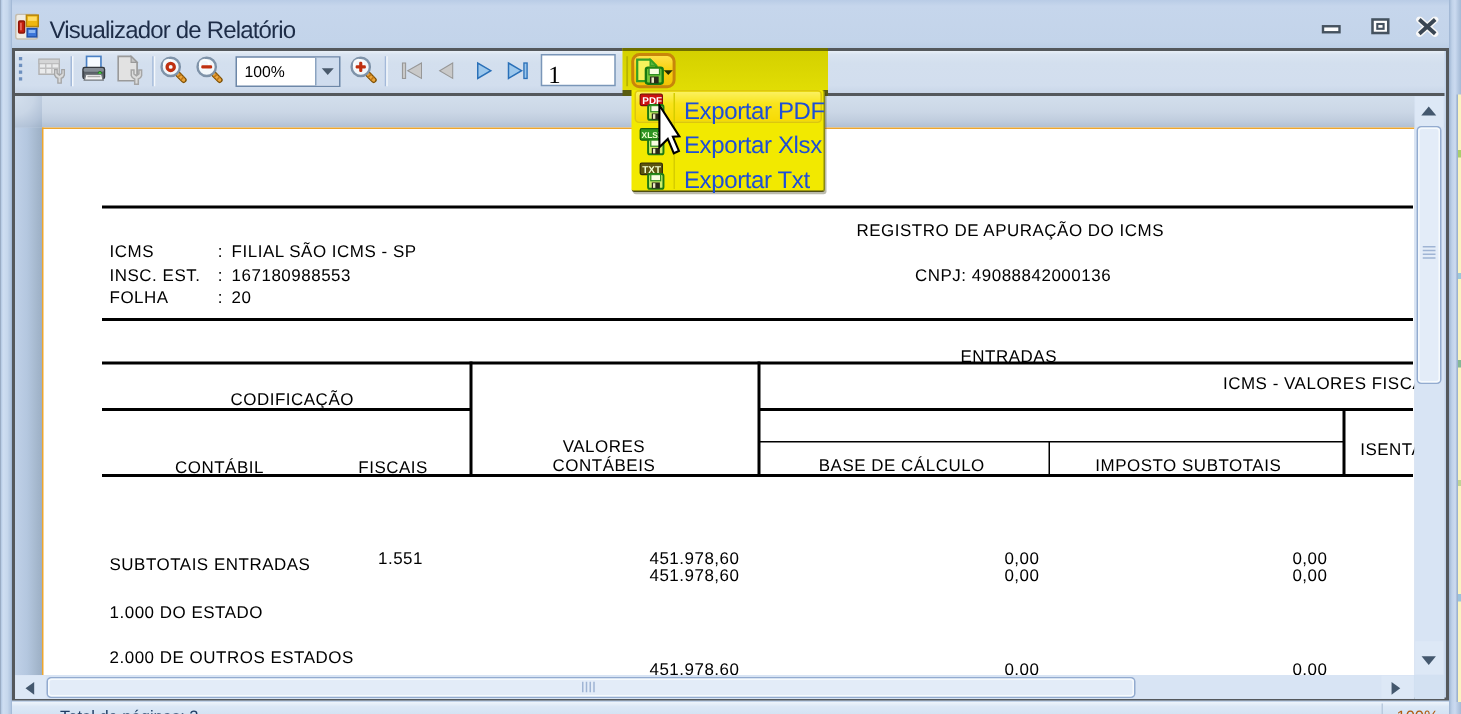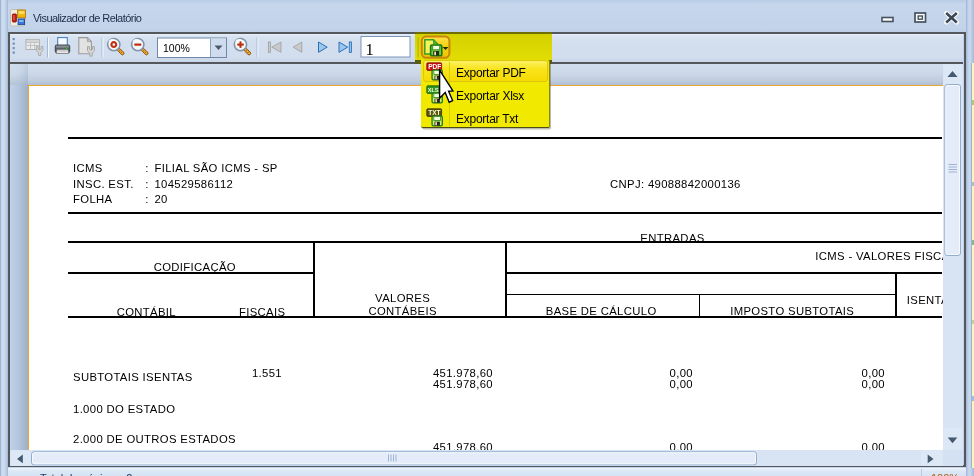--- a/index.html
+++ b/index.html
@@ -6,21 +6,21 @@
 html,body { width:974px; height:476px; overflow:hidden; }
 body { font-family:"Liberation Sans", sans-serif; position:relative; background:#c3d4ea; }
 .abs { position:absolute; }
 
 #winborder-l { left:0; top:0; width:8px; height:476px;
   background:linear-gradient(90deg,#8b9cb4 0,#b9cde6 1px,#cfdef2 2px,#c6d7ec 5px,#b2c6e0 7px,#9db4d2 8px); }
 #winborder-r { left:966px; top:0; width:8px; height:476px;
   background:linear-gradient(90deg,#9db4d2 0,#c0d2e9 2px,#cbdaf0 4px,#b6c9e2 6px,#a5baD6 8px); }
 #titlebar { left:0; top:0; width:974px; height:32px;
   background:linear-gradient(180deg,#b9cce6 0,#c6d6ec 4px,#c3d4ea 28px,#bccfe7 32px); }
-#title-text { left:33px; top:12.2px; font-size:11px; letter-spacing:-0.55px; color:#1d2c47; }
+#title-text { left:33px; top:12.2px; font-size:16px; letter-spacing:-0.55px; color:#1d2c47; }
 
 #client-frame { left:8px; top:31.6px; width:957.5px; height:435.6px; border:2.2px solid #54585c; background:transparent; }
 
 #toolbar { left:10px; top:33.8px; width:953.3px; height:28.2px;
   background:linear-gradient(180deg,#e8eff7 0,#dae4f1 8%,#d3dfee 28%,#d2deee 82%,#c9d6e8 100%); }
 #toolbar-dark { left:10px; top:61.8px; width:953.3px; height:2.2px; background:#54585c; }
 
 #content { left:10px; top:64px; width:953.3px; height:385.5px; background:#c5d2e4; }
 #content-top { left:28px; top:64px; width:935.3px; height:21px;
   background:linear-gradient(180deg,#d2deec 0,#cbd7e6 50%,#bfccdd 80%,#b0bfd3 100%); }
@@ -42,21 +42,21 @@
 #ystrip { left:414.8px; top:31.5px; width:137px; height:28.7px; background:linear-gradient(180deg,#d3d000 0,#d9d501 40%,#e1dd04 100%); }
 #ystrip-sub { left:414.8px; top:60.2px; width:137px; height:3.4px; background:#595c10; }
 #ystrip-top { left:414.8px; top:31.5px; width:137px; height:2.2px; background:#6e6e00; }
 #menu { left:421.3px; top:59.7px; width:128.4px; height:68.3px; background:#f2e900;
   border-right:1.6px solid #8a8812; border-bottom:1.8px solid #4e4e14; border-radius:0 2px 2px 2px; box-shadow:1px 1.5px 0 rgba(60,60,20,0.35); }
 
 .r { position:absolute; font-size:11.3px; line-height:11.3px; letter-spacing:0.35px; margin-top:1.6px; white-space:nowrap; color:#000; }
 .rc { transform:translateX(-50%);margin-top:12px; }
 .rr { transform:translateX(-100%);margin-top:40px; }
 .ln { position:absolute; background:#000; }
-.menu-label { position:absolute; font-size:12px; letter-spacing:-0.25px; color:#000000; white-space:nowrap; }
+.menu-label { position:absolute; font-size:16px; letter-spacing:-0.25px; color:#1d4ed8; white-space:nowrap; }
 </style>
 </head>
 <body>
 <div class="abs" id="titlebar"></div>
 <div class="abs" id="title-text">Visualizador de Relatório</div>
 
 <svg class="abs" style="left:10px;top:9px" width="17" height="18" viewBox="0 0 17 18">
   <rect x="0.5" y="0.5" width="14.5" height="16.5" rx="1.5" fill="#efece4" stroke="#c5beb0"></rect>
   <rect x="2.4" y="5" width="4" height="8" rx="0.8" fill="#c2200e" stroke="#8c1408" stroke-width="0.9"></rect>
   <rect x="3.4" y="6.2" width="1.1" height="5" fill="#ef7668" opacity="0.9"></rect>
@@ -180,27 +180,28 @@
   <div class="ln" style="left:39px;top:155.3px;width:874px;height:1.5px"></div>
   <div class="ln" style="left:39px;top:186px;width:246.2px;height:1.5px"></div>
   <div class="ln" style="left:476.5px;top:186px;width:436.5px;height:1.5px"></div>
   <div class="ln" style="left:476.5px;top:207.8px;width:390.8px;height:1.5px"></div>
   <div class="ln" style="left:39px;top:230.2px;width:874px;height:1.5px"></div>
   <div class="ln" style="left:284.2px;top:155.3px;width:1.5px;height:76.4px"></div>
   <div class="ln" style="left:476.4px;top:155.3px;width:1.5px;height:76.4px"></div>
   <div class="ln" style="left:669.8px;top:207.8px;width:1.5px;height:23.9px"></div>
   <div class="ln" style="left:866.3px;top:186px;width:1.5px;height:45.7px"></div>
 
+  <div class="r" style="left:542px;top:61.8px">REGISTRO DE APURAÇÃO DO ICMS</div>
   <div class="r" style="left:581px;top:91px">CNPJ: 49088842000136</div>
   <div class="r" style="left:44px;top:75.4px">ICMS</div>
   <div class="r" style="left:116.2px;top:75.4px">:</div>
   <div class="r" style="left:125.4px;top:75.4px">FILIAL SÃO ICMS - SP</div>
   <div class="r" style="left:44px;top:91.1px">INSC. EST.</div>
   <div class="r" style="left:116.2px;top:91.1px">:</div>
-  <div class="r" style="left:125.4px;top:91.1px">104529586112</div>
+  <div class="r" style="left:125.4px;top:91.1px">167180988553</div>
   <div class="r" style="left:44px;top:106.4px">FOLHA</div>
   <div class="r" style="left:116.2px;top:106.4px">:</div>
   <div class="r" style="left:125.4px;top:106.4px">20</div>
 
   <div class="r rc" style="left:643.5px;top:134.9px">ENTRADAS</div>
   <div class="r rc" style="left:165.8px;top:164.4px">CODIFICAÇÃO</div>
   <div class="r" style="left:786.3px;top:163.7px">ICMS - VALORES FISCAIS</div>
   <div class="r rc" style="left:373.6px;top:195.1px">VALORES</div>
   <div class="r rc" style="left:373.6px;top:208.3px">CONTÁBEIS</div>
   <div class="r rc" style="left:117.3px;top:209.3px">CONTÁBIL</div>
@@ -209,21 +210,21 @@
   <div class="r rc" style="left:763.2px;top:207.5px">IMPOSTO SUBTOTAIS</div>
   <div class="r" style="left:877.8px;top:207.5px">ISENTAS OU NÃO TRIBUTADAS</div>
 
   <div class="r rr" style="left:253px;top:241.6px">1.551</div>
   <div class="r rr" style="left:464px;top:241.6px">451.978,60</div>
   <div class="r rr" style="left:664px;top:241.6px">0,00</div>
   <div class="r rr" style="left:856px;top:241.6px">0,00</div>
   <div class="r rr" style="left:464px;top:253px">451.978,60</div>
   <div class="r rr" style="left:664px;top:253px">0,00</div>
   <div class="r rr" style="left:856px;top:253px">0,00</div>
-  <div class="r" style="left:44px;top:284.1px">SUBTOTAIS ISENTAS</div>
+  <div class="r" style="left:44px;top:284.1px">SUBTOTAIS ENTRADAS</div>
   <div class="r" style="left:44px;top:316px">1.000 DO ESTADO</div>
   <div class="r rr" style="left:464px;top:316px">451.978,60</div>
   <div class="r rr" style="left:664px;top:316px">0,00</div>
   <div class="r rr" style="left:856px;top:316px">0,00</div>
   <div class="r" style="left:44px;top:346px">2.000 DE OUTROS ESTADOS</div>
   <div class="r rr" style="left:464px;top:346px">0,00</div>
   <div class="r rr" style="left:664px;top:346px">0,00</div>
   <div class="r rr" style="left:856px;top:346px">0,00</div>
 </div>
 

